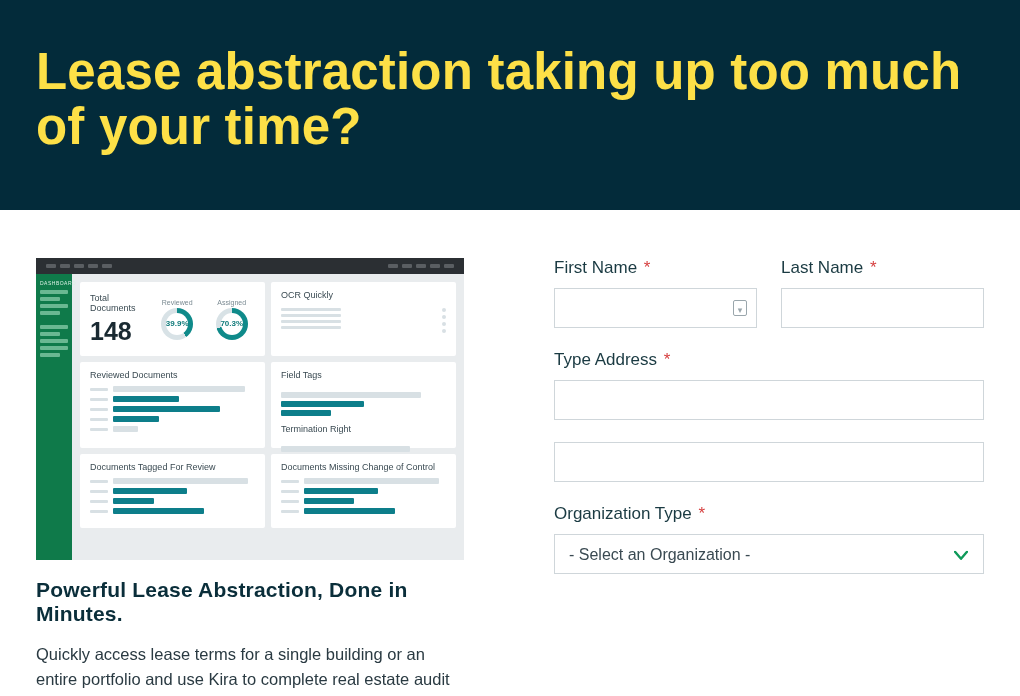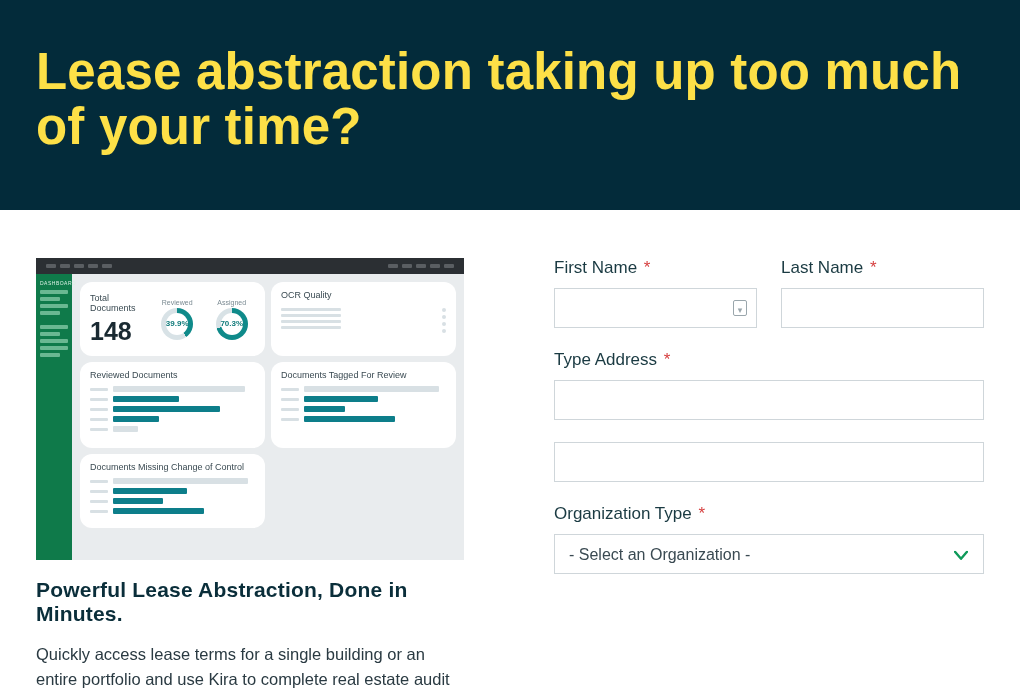--- a/index.html
+++ b/index.html
@@ -18,21 +18,21 @@
   .dash-top .dots { display: flex; gap: 4px; }
   .dash-top .dots span { width: 10px; height: 4px; background: #5a5e62; display: inline-block; border-radius: 1px; }
   .dash-body { flex: 1; display: flex; }
   .dash-nav { width: 36px; background: #0f7a4a; padding: 6px 4px; }
   .dash-nav .nav-title { font-size: 5px; color: #d9f0e4; letter-spacing: 0.5px; margin-bottom: 4px; }
   .dash-nav .line { height: 4px; background: #6ab892; margin: 3px 0; border-radius: 1px; }
   .dash-nav .line.s { width: 70%; }
   .dash-nav .group { margin-bottom: 10px; }
 
   .dash-main { flex: 1; padding: 8px; display: grid; grid-template-columns: 1fr 1fr; grid-template-rows: 74px 86px 74px; gap: 6px; }
-  .panel { background: #fff; border-radius: 12px; padding: 8px 10px; display: flex; flex-direction: column; }
+  .panel { background: #fff; border-radius: 2px; padding: 8px 10px; display: flex; flex-direction: column; }
   .panel .ptitle { font-size: 9px; color: #3a4a52; font-weight: 500; margin-bottom: 4px; }
   .panel.totals { grid-column: 1 / 2; flex-direction: row; align-items: center; gap: 8px; }
   .totals .tblock { flex: 1.2; }
   .totals .big { font-size: 25px; font-weight: 800; color: #1a2a32; margin-top: 2px; }
   .subblock { flex: 1; text-align: center; }
   .subblock .slabel { font-size: 7px; color: #7a8a92; }
   .donut { width: 32px; height: 32px; border-radius: 50%; margin: 2px auto 0 auto; position: relative; }
   .donut::after { content:""; position:absolute; inset:5px; background:#fff; border-radius:50%; }
   .donut .pct { position:absolute; inset:0; display:flex; align-items:center; justify-content:center; font-size:8px; font-weight:700; color:#0f7a7a; z-index:1; }
   .donut.rev { background: conic-gradient(#0f8a8a 0 39.9%, #d8e2e6 39.9% 100%); }
@@ -131,21 +131,21 @@
             <div class="subblock">
               <div class="slabel">Assigned</div>
               <div class="donut asn">
                   <div class="pct">70.3%</div>
                 </div>
             </div>
           </div>
           <div class="panel">
             <div class="ocr-status">
               <div class="col">
-                <div class="ptitle">OCR Quality</div>
+                <div class="ptitle">OCR Quickly</div>
                 <div style="display:flex; gap:10px;">
                   <div class="lines short" style="flex:1">
                       <span></span>
                       <span></span>
                       <span></span>
                       <span></span>
                     </div>
                   <div class="lines dots">
                       <span></span>
                       <span></span>
@@ -173,20 +173,47 @@
                   <span class="bar" style="width:65%"></span>
                 </div>
               <div class="barrow">
                   <span class="lbl"></span>
                   <span class="bar" style="width:28%"></span>
                 </div>
               <div class="barrow">
                   <span class="lbl"></span>
                   <span class="bar grey" style="width:15%"></span>
                 </div>
+            </div>
+          </div>
+          <div class="panel stack">
+            <div class="mini">
+              <div class="ptitle">Field Tags</div>
+              <div class="bars" style="gap:3px;">
+                <div class="barrow">
+                    <span class="bar grey" style="width:85%"></span>
+                  </div>
+                <div class="barrow">
+                    <span class="bar" style="width:50%"></span>
+                  </div>
+                <div class="barrow">
+                    <span class="bar" style="width:30%"></span>
+                  </div>
+              </div>
+            </div>
+            <div class="mini">
+              <div class="ptitle">Termination Right</div>
+              <div class="bars" style="gap:3px;">
+                <div class="barrow">
+                    <span class="bar grey" style="width:78%"></span>
+                  </div>
+                <div class="barrow">
+                    <span class="bar" style="width:25%"></span>
+                  </div>
+              </div>
             </div>
           </div>
 
           <div class="panel">
             <div class="ptitle">Documents Tagged For Review</div>
             <div class="bars">
               <div class="barrow">
                   <span class="lbl"></span>
                   <span class="bar grey" style="width:82%"></span>
                 </div>

